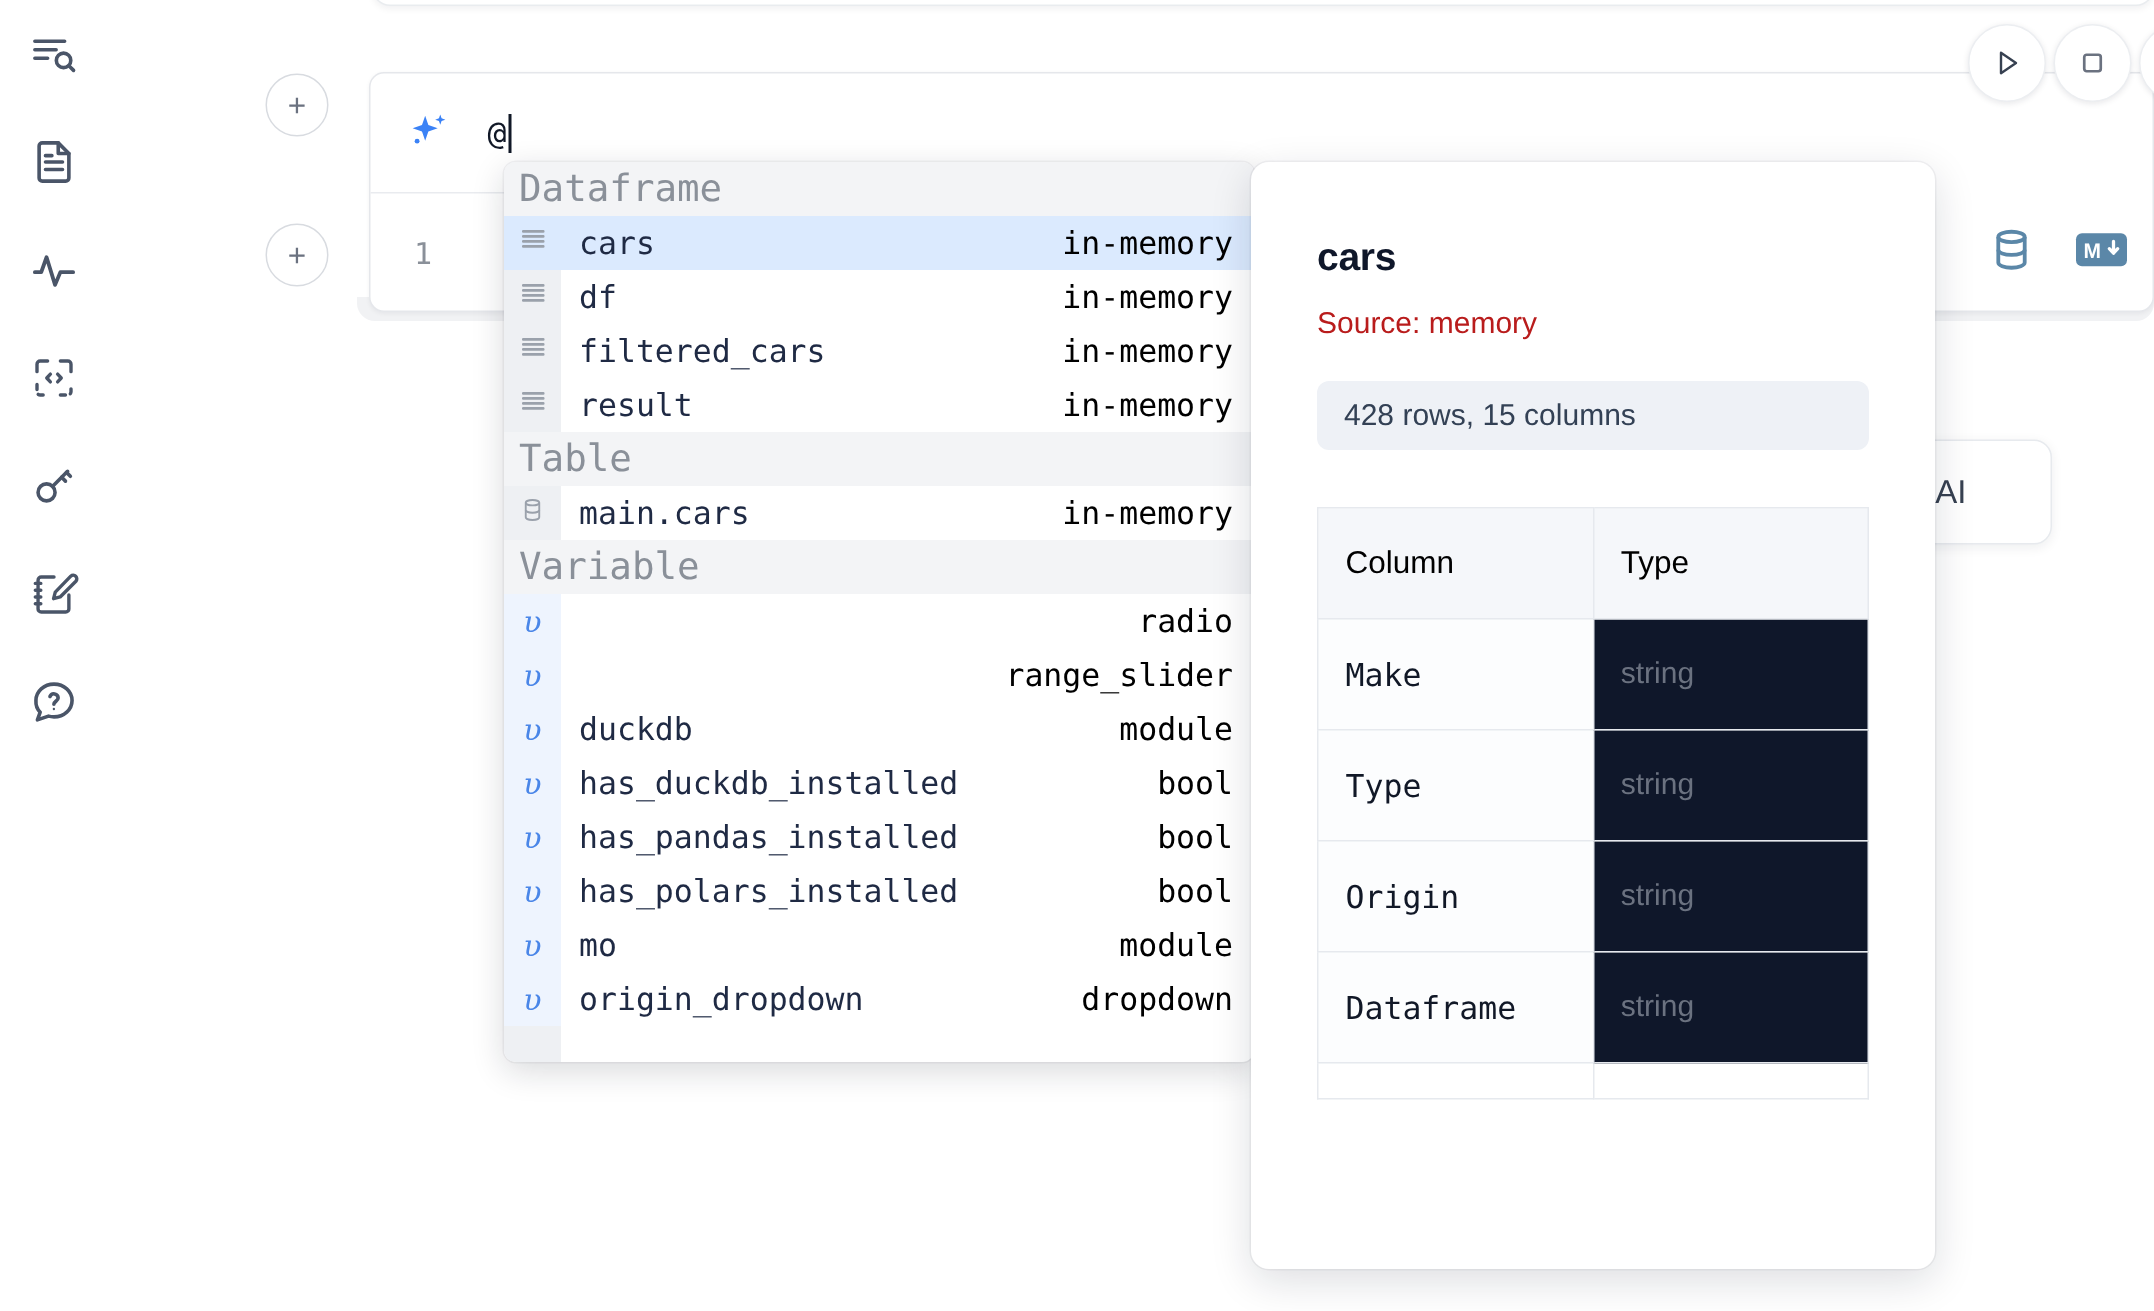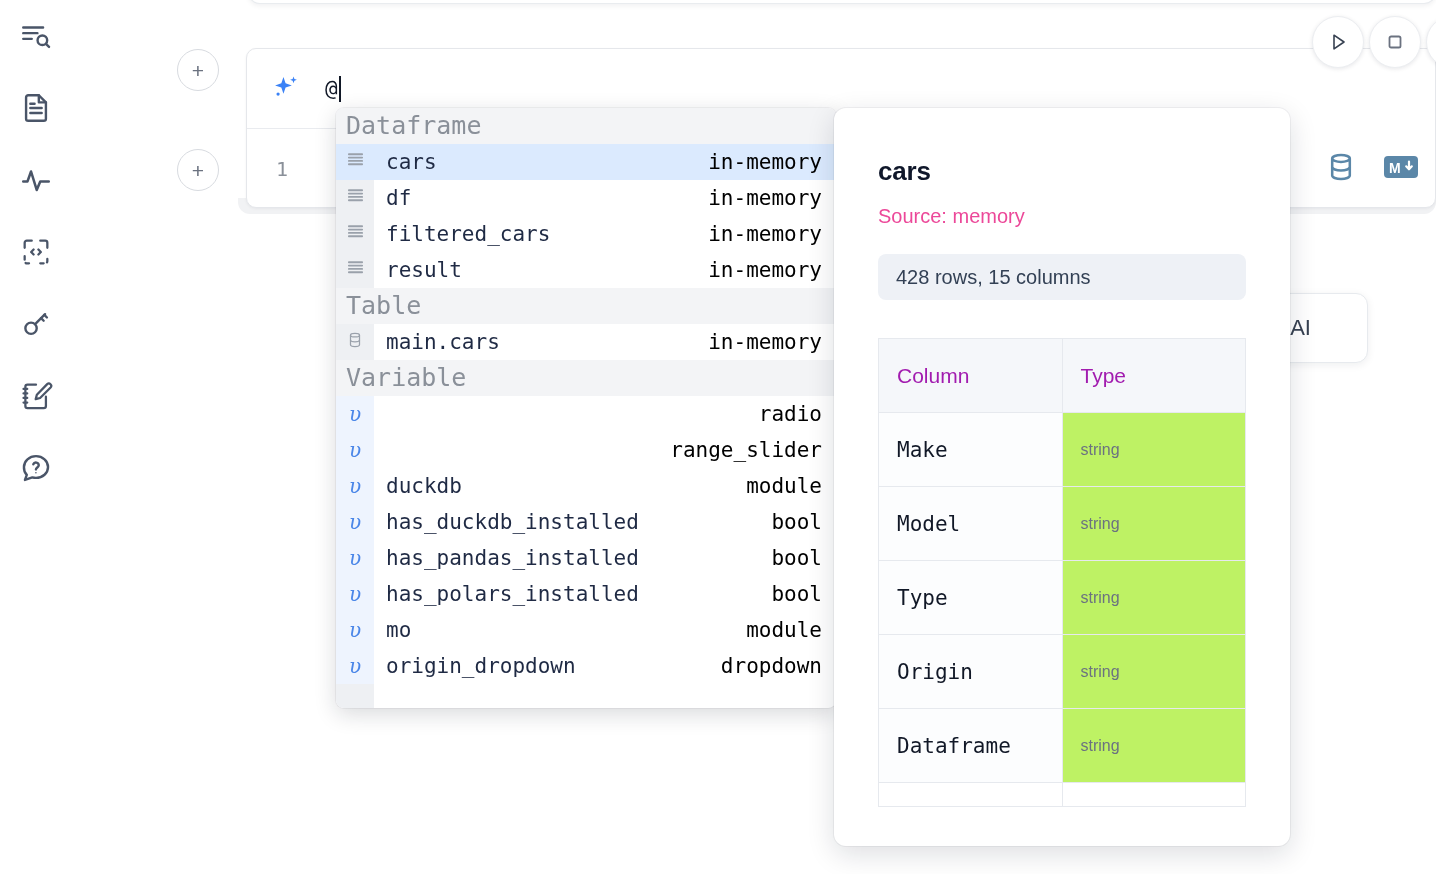--- a/index.html
+++ b/index.html
@@ -151,42 +151,42 @@
   .preview {
     position: absolute; left: 834px; top: 108px; width: 456px; height: 738px;
     background: #fff; border-radius: 12px;
     box-shadow: 0 8px 28px rgba(16,24,40,.14), 0 0 0 1px rgba(16,24,40,.05);
     overflow: hidden; z-index: 30;
   }
   .pv-title {
     margin: 48px 0 0 44px; font-size: 26px; font-weight: 700; color: #0f172a;
     letter-spacing: -.2px;
   }
-  .pv-source { margin: 18px 0 0 44px; font-size: 20px; color: #ec4899; }
+  .pv-source { margin: 18px 0 0 44px; font-size: 20px; color: #b91c1c; }
   .pv-badge {
     margin: 26px 0 0 44px; width: 368px; height: 46px; background: #eef1f6;
     border-radius: 8px; display: flex; align-items: center; padding-left: 18px;
     font-size: 20px; color: #334155;
   }
   .pv-table {
     margin: 38px 0 0 44px; width: 368px; border-collapse: collapse;
     table-layout: fixed;
   }
   .pv-table th, .pv-table td {
     border: 1px solid #e6e9ee; height: 74px; text-align: left; padding-left: 18px;
     vertical-align: middle;
   }
   .pv-table th {
-    background: #f5f7fa; font-weight: 400; font-size: 21px; color: #a21caf;
+    background: #f5f7fa; font-weight: 400; font-size: 21px; color: #000000;
   }
   .pv-table td.col {
     font-family: "DejaVu Sans Mono", monospace; font-size: 21px; color: #111827;
     background: #fcfdfe;
   }
-  .pv-table td.typ { font-size: 16px; color: #6b7280; background: #bef264; }
+  .pv-table td.typ { font-size: 20px; color: #6b7280; background: #0f172a; }
   .pv-table tr.partial th, .pv-table tr.partial td { height: 24px; }
 </style>
 </head>
 <body>
 
 <div id="app">
 
   <div class="rail">
 
     <div class="rail-btn" style="top:14px;">
@@ -430,24 +430,20 @@
     <table class="pv-table">
       <thead>
         <tr>
           <th>Column</th>
           <th>Type</th>
         </tr>
       </thead>
       <tbody id="pv-body">
           <tr>
             <td class="col">Make</td>
-            <td class="typ">string</td>
-          </tr>
-          <tr>
-            <td class="col">Model</td>
             <td class="typ">string</td>
           </tr>
           <tr>
             <td class="col">Type</td>
             <td class="typ">string</td>
           </tr>
           <tr>
             <td class="col">Origin</td>
             <td class="typ">string</td>
           </tr>

